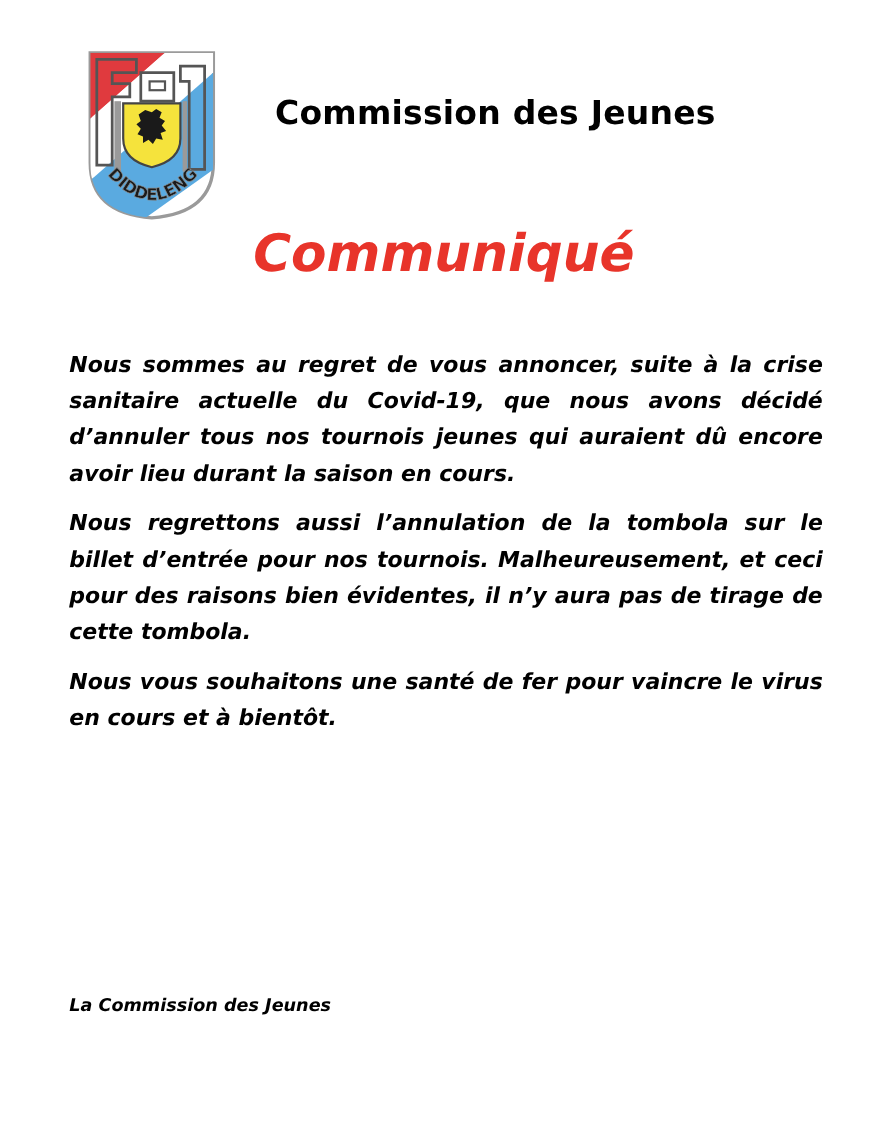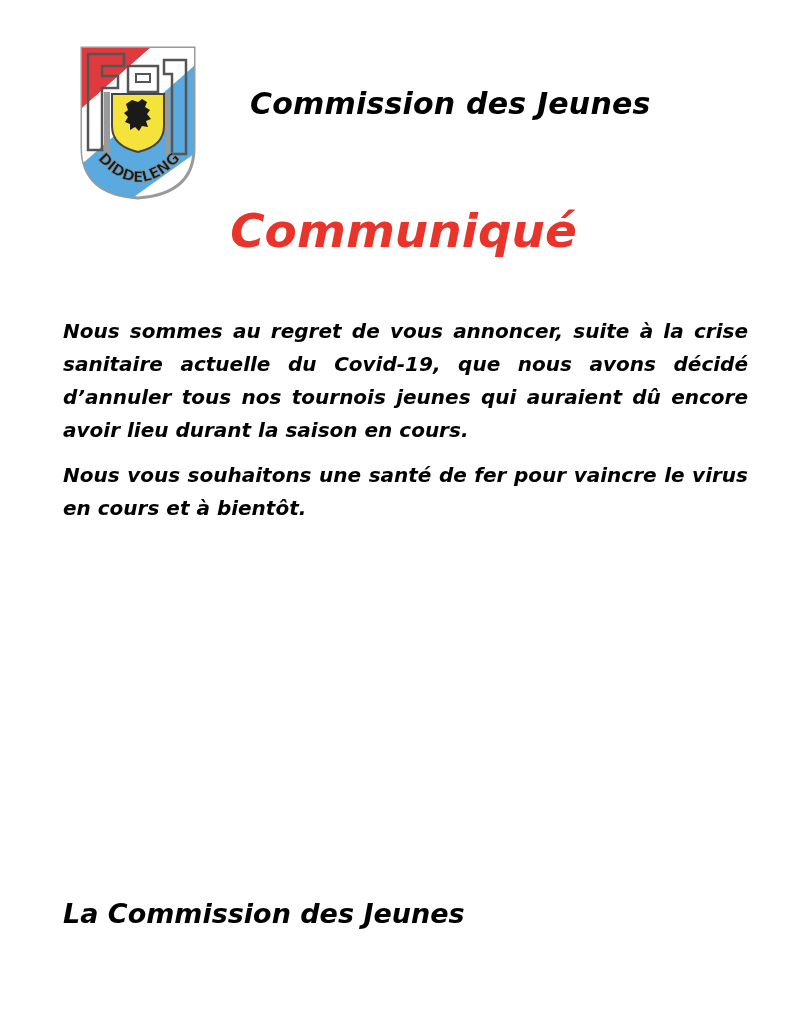--- a/index.html
+++ b/index.html
@@ -21,21 +21,20 @@
       top: 44px;
       width: 120px;
       height: 156px;
     }
     .header-title {
       position: absolute;
       left: 250px;
       top: 86px;
       font-size: 30px;
       font-weight: bold;
-      font-style: italic;
       letter-spacing: 0.2px;
       white-space: nowrap;
     }
     .main-title {
       position: absolute;
       left: 0;
       width: 803px;
       top: 203px;
       text-align: center;
       font-size: 47px;
@@ -57,21 +56,21 @@
       line-height: 33px;
       font-weight: bold;
       font-style: italic;
       text-align: justify;
       text-align-last: left;
     }
     .signature {
       position: absolute;
       left: 63px;
       top: 897px;
-      font-size: 27px;
+      font-size: 16px;
       line-height: 33px;
       font-weight: bold;
       font-style: italic;
       white-space: nowrap;
     }
   </style>
 </head>
 <body>
 
 <div class="logo">
@@ -110,16 +109,17 @@
     </text>
   </svg>
 </div>
 
 <div class="header-title">Commission des Jeunes</div>
 
 <div class="main-title">Communiqué</div>
 
 <div class="body-text">
   <p>Nous sommes au regret de vous annoncer, suite à la crise sanitaire actuelle du Covid-19, que nous avons décidé d’annuler tous nos tournois jeunes qui auraient dû encore avoir lieu durant la saison en cours.</p>
+  <p>Nous regrettons aussi l’annulation de la tombola sur le billet d’entrée pour nos tournois. Malheureusement, et ceci pour des raisons bien évidentes, il n’y aura pas de tirage de cette tombola.</p>
   <p>Nous vous souhaitons une santé de fer pour vaincre le virus en cours et à bientôt.</p>
 </div>
 
 <div class="signature">La Commission des Jeunes</div>
 
 </body></html>

